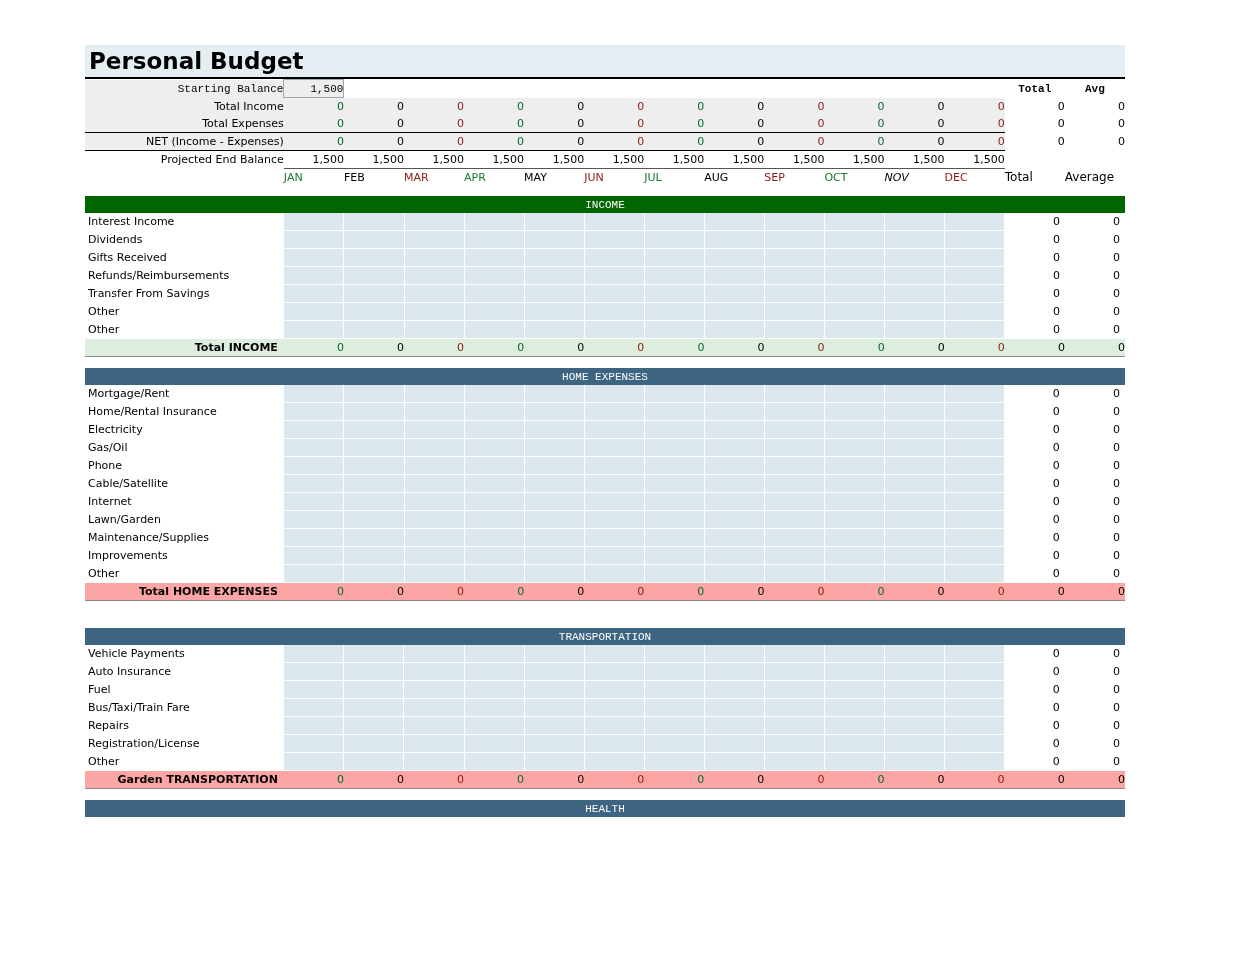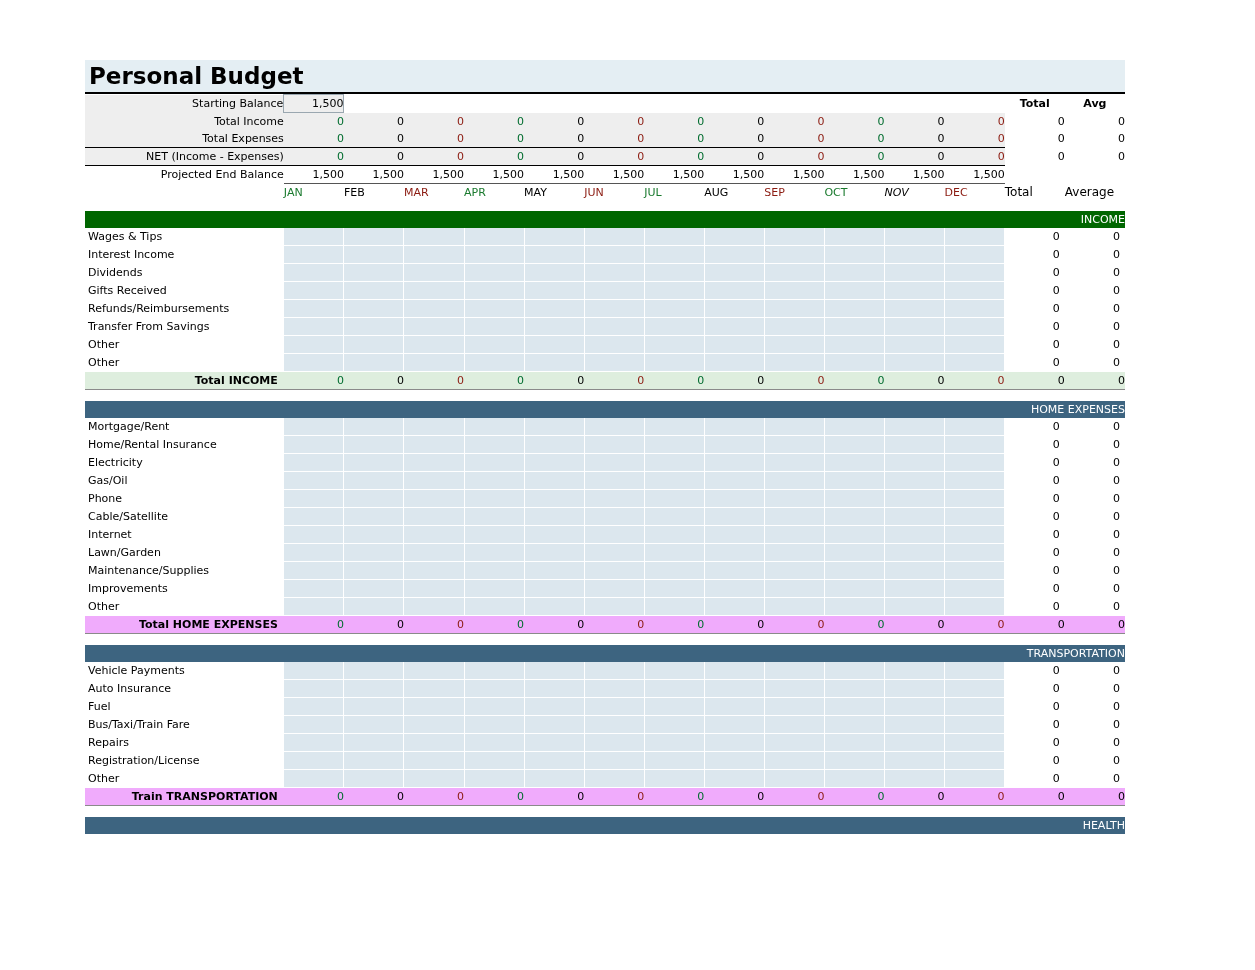--- a/index.html
+++ b/index.html
@@ -16,21 +16,21 @@
     overflow: hidden;
   }
   #sheet {
     position: relative;
     width: 1255px;
     height: 970px;
   }
   .wrap {
     position: absolute;
     left: 85px;
-    top: 60px;
+    top: 45px;
     width: 1040px;
   }
 
   
   .title-row {
     background: #e4eef3;
     border-bottom: 2px solid #000;
     height: 32px;
     display: flex;
     align-items: center;
@@ -65,21 +65,21 @@
   .num {
     text-align: right;
     padding-right: 5px;
     font-variant-numeric: tabular-nums;
   }
   .green { color: #006c2e; }
   .red { color: #8b1a10; }
   .black { color: #000; }
 
   .sum-row td { height: 17px; }
-  .row-start td { background: #eeeeee; }
+  .row-start td { background: #eeeeee; font-family: Liberation Mono, monospace; }
   .row-income td, .row-expense td { background: #eeeeee; }
   .row-net td {
     background: #eeeeee;
     border-top: 1px solid #000;
     border-bottom: 1px solid #000;
   }
   .row-proj td { background: #ffffff; }
   .startbox {
     background: #dbe7ef;
     border: 1px solid #9aa7b0;
@@ -113,21 +113,22 @@
   .m-nov { color: #000000; font-style: italic; }
   .m-dec { color: #8b1a10; }
 
   
   .secbar td {
     height: 20px;
     color: #ffffff;
     font-size: 13px;
     font-weight: bold;
     padding-left: 4px;
-    text-align: right;
+    text-align: center;
+    font-family: Liberation Mono, monospace;
   }
   .sec-income td { background: #006600; }
   .sec-blue td { background: #3d6480; }
 
   
   .item td {
     height: 17.4px;
     border-bottom: 1px solid #ffffff;
   }
   .item .name {
@@ -143,21 +144,21 @@
     border-bottom: 1px solid #c9d6df;
   }
   .item .tot, .item .avgc {
     background: #ffffff;
     text-align: right;
     padding-right: 5px;
   }
   .totrow td {
     height: 18px;
     font-weight: bold;
-    background: #f0abfc;
+    background: #fca5a5;
     border-top: 1px solid #8a8a8a;
     border-bottom: 1px solid #8a8a8a;
   }
   .totrow.income-tot td { background: #deeede; }
   .totrow .tlabel {
     text-align: right;
     padding-right: 6px;
     font-weight: bold;
   }
 </style>
@@ -309,37 +310,20 @@
               <col style="width:58px">
               <col style="width:58px">
       <col style="width:58px">
               <col style="width:58px">
     </colgroup>
             <tbody>
               <tr class="secbar sec-income">
                 <td colspan="15">INCOME</td>
               </tr>
               <tr class="item">
-                <td class="name">Wages &amp; Tips</td>
-                <td class="cell num"></td>
-                <td class="cell num"></td>
-                <td class="cell num"></td>
-                <td class="cell num"></td>
-                <td class="cell num"></td>
-                <td class="cell num"></td>
-                <td class="cell num"></td>
-                <td class="cell num"></td>
-                <td class="cell num"></td>
-                <td class="cell num"></td>
-                <td class="cell num"></td>
-                <td class="cell num"></td>
-                <td class="tot num">0</td>
-                <td class="avgc num">0</td>
-              </tr>
-              <tr class="item">
                 <td class="name">Interest Income</td>
                 <td class="cell num"></td>
                 <td class="cell num"></td>
                 <td class="cell num"></td>
                 <td class="cell num"></td>
                 <td class="cell num"></td>
                 <td class="cell num"></td>
                 <td class="cell num"></td>
                 <td class="cell num"></td>
                 <td class="cell num"></td>
@@ -694,21 +678,21 @@
                 <td class="num red">0</td>
                 <td class="num green">0</td>
                 <td class="num black">0</td>
                 <td class="num red">0</td>
                 <td class="num">0</td>
                 <td class="num">0</td>
               </tr>
             </tbody>
           </table>
         </div>
-        <div class="secblock" style="margin-top:11px">
+        <div class="secblock" style="margin-top:27px">
           <table class="grid">
             <colgroup>
       <col style="width:192px">
       <col style="width:58px">
               <col style="width:58px">
               <col style="width:58px">
               <col style="width:58px">
       <col style="width:58px">
               <col style="width:58px">
               <col style="width:58px">
@@ -837,21 +821,21 @@
                 <td class="cell num"></td>
                 <td class="cell num"></td>
                 <td class="cell num"></td>
                 <td class="cell num"></td>
                 <td class="cell num"></td>
                 <td class="cell num"></td>
                 <td class="tot num">0</td>
                 <td class="avgc num">0</td>
               </tr>
               <tr class="totrow ">
-                <td class="tlabel">Train TRANSPORTATION</td>
+                <td class="tlabel">Garden TRANSPORTATION</td>
                 <td class="num green">0</td>
                 <td class="num black">0</td>
                 <td class="num red">0</td>
                 <td class="num green">0</td>
                 <td class="num black">0</td>
                 <td class="num red">0</td>
                 <td class="num green">0</td>
                 <td class="num black">0</td>
                 <td class="num red">0</td>
                 <td class="num green">0</td>

